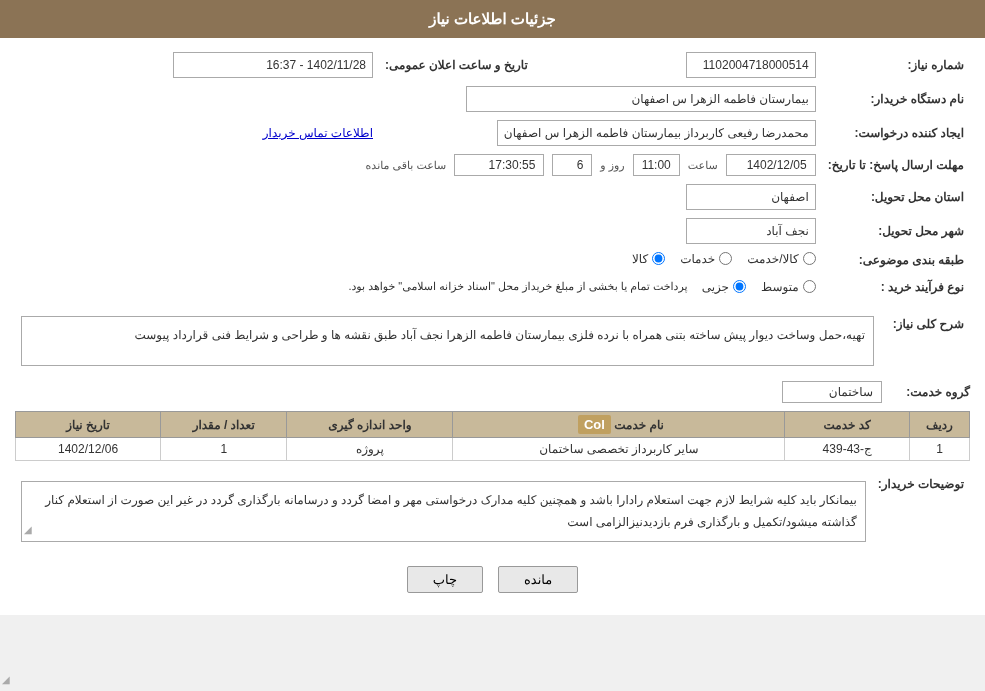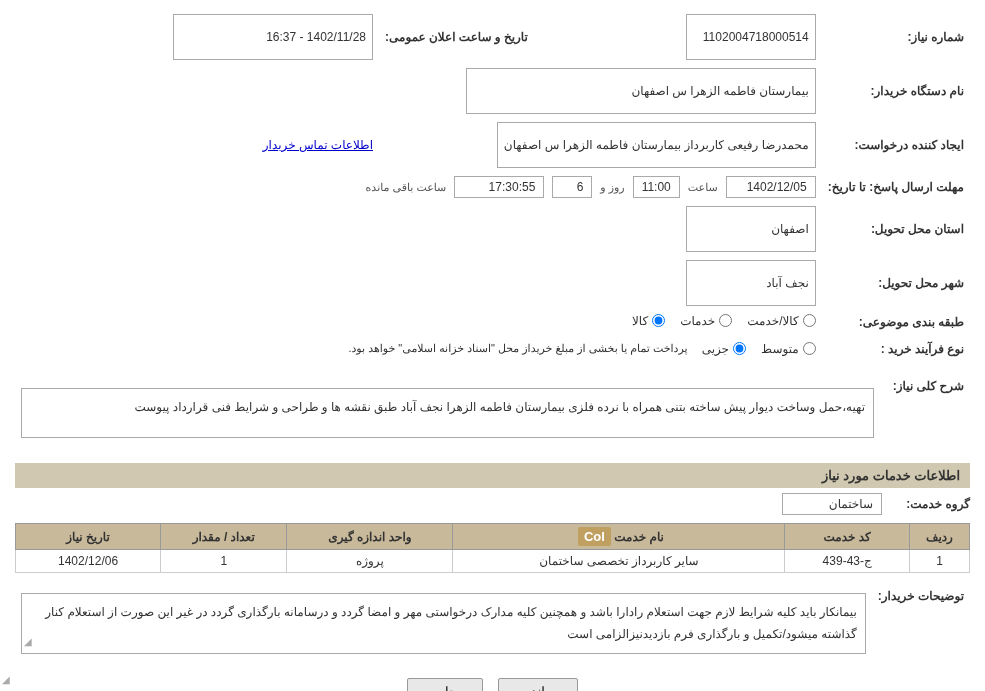--- a/index.html
+++ b/index.html
@@ -41,21 +41,21 @@
       white-space: nowrap;
       text-align: right;
       width: 130px;
     }
     .value-cell {
       text-align: right;
     }
     .input-box {
       border: 1px solid #aaa;
       background: #fff;
-      padding: 15px 6px;
+      padding: 5px 6px;
       display: inline-block;
       min-width: 200px;
       text-align: right;
     }
     .input-box-wide {
       min-width: 350px;
     }
     .input-box-narrow {
       min-width: 130px;
     }
@@ -101,21 +101,21 @@
     .section-header {
       background: #d0c8b0;
       font-weight: bold;
       padding: 5px 10px;
       margin: 8px 0 5px 0;
       font-size: 13px;
     }
     .description-box {
       border: 1px solid #aaa;
       padding: 8px;
-      margin: 13px 0;
+      margin: 3px 0;
       min-height: 50px;
       background: #fff;
       text-align: right;
       line-height: 1.8;
       font-size: 12px;
     }
     .group-row {
       display: flex;
       align-items: center;
       gap: 8px;
@@ -194,20 +194,23 @@
       left: 2px;
       font-size: 10px;
       color: #aaa;
     }
   </style>
 </head>
 <body>
 
 <div class="page-wrapper">
 
+  <div class="header-bar">
+    <span>جزئیات اطلاعات نیاز</span>
+  </div>
 
   <div class="content">
 
     <table class="info-table">
 
       <tbody>
           <tr>
         <td class="label-cell">شماره نیاز:</td>
         <td class="value-cell">
           <span class="input-box input-box-narrow">1102004718000514</span>
@@ -313,23 +316,20 @@
         <td>
           <div class="description-box">
             <span>تهیه،حمل وساخت دیوار پیش ساخته بتنی همراه با نرده فلزی بیمارستان فاطمه الزهرا نجف آباد طبق نقشه ها و طراحی و شرایط فنی قرارداد پیوست</span>
             <span class="resize-handle">◢</span>
           </div>
         </td>
       </tr>
     </tbody>
       </table>
 
-    <div class="section-header">
-      <span>اطلاعات خدمات مورد نیاز</span>
-    </div>
 
     <div class="group-row">
       <span class="group-label">گروه خدمت:</span>
       <span class="group-value">ساختمان</span>
     </div>
 
     <table class="data-table">
       <thead>
         <tr>
           <th>ردیف</th>

